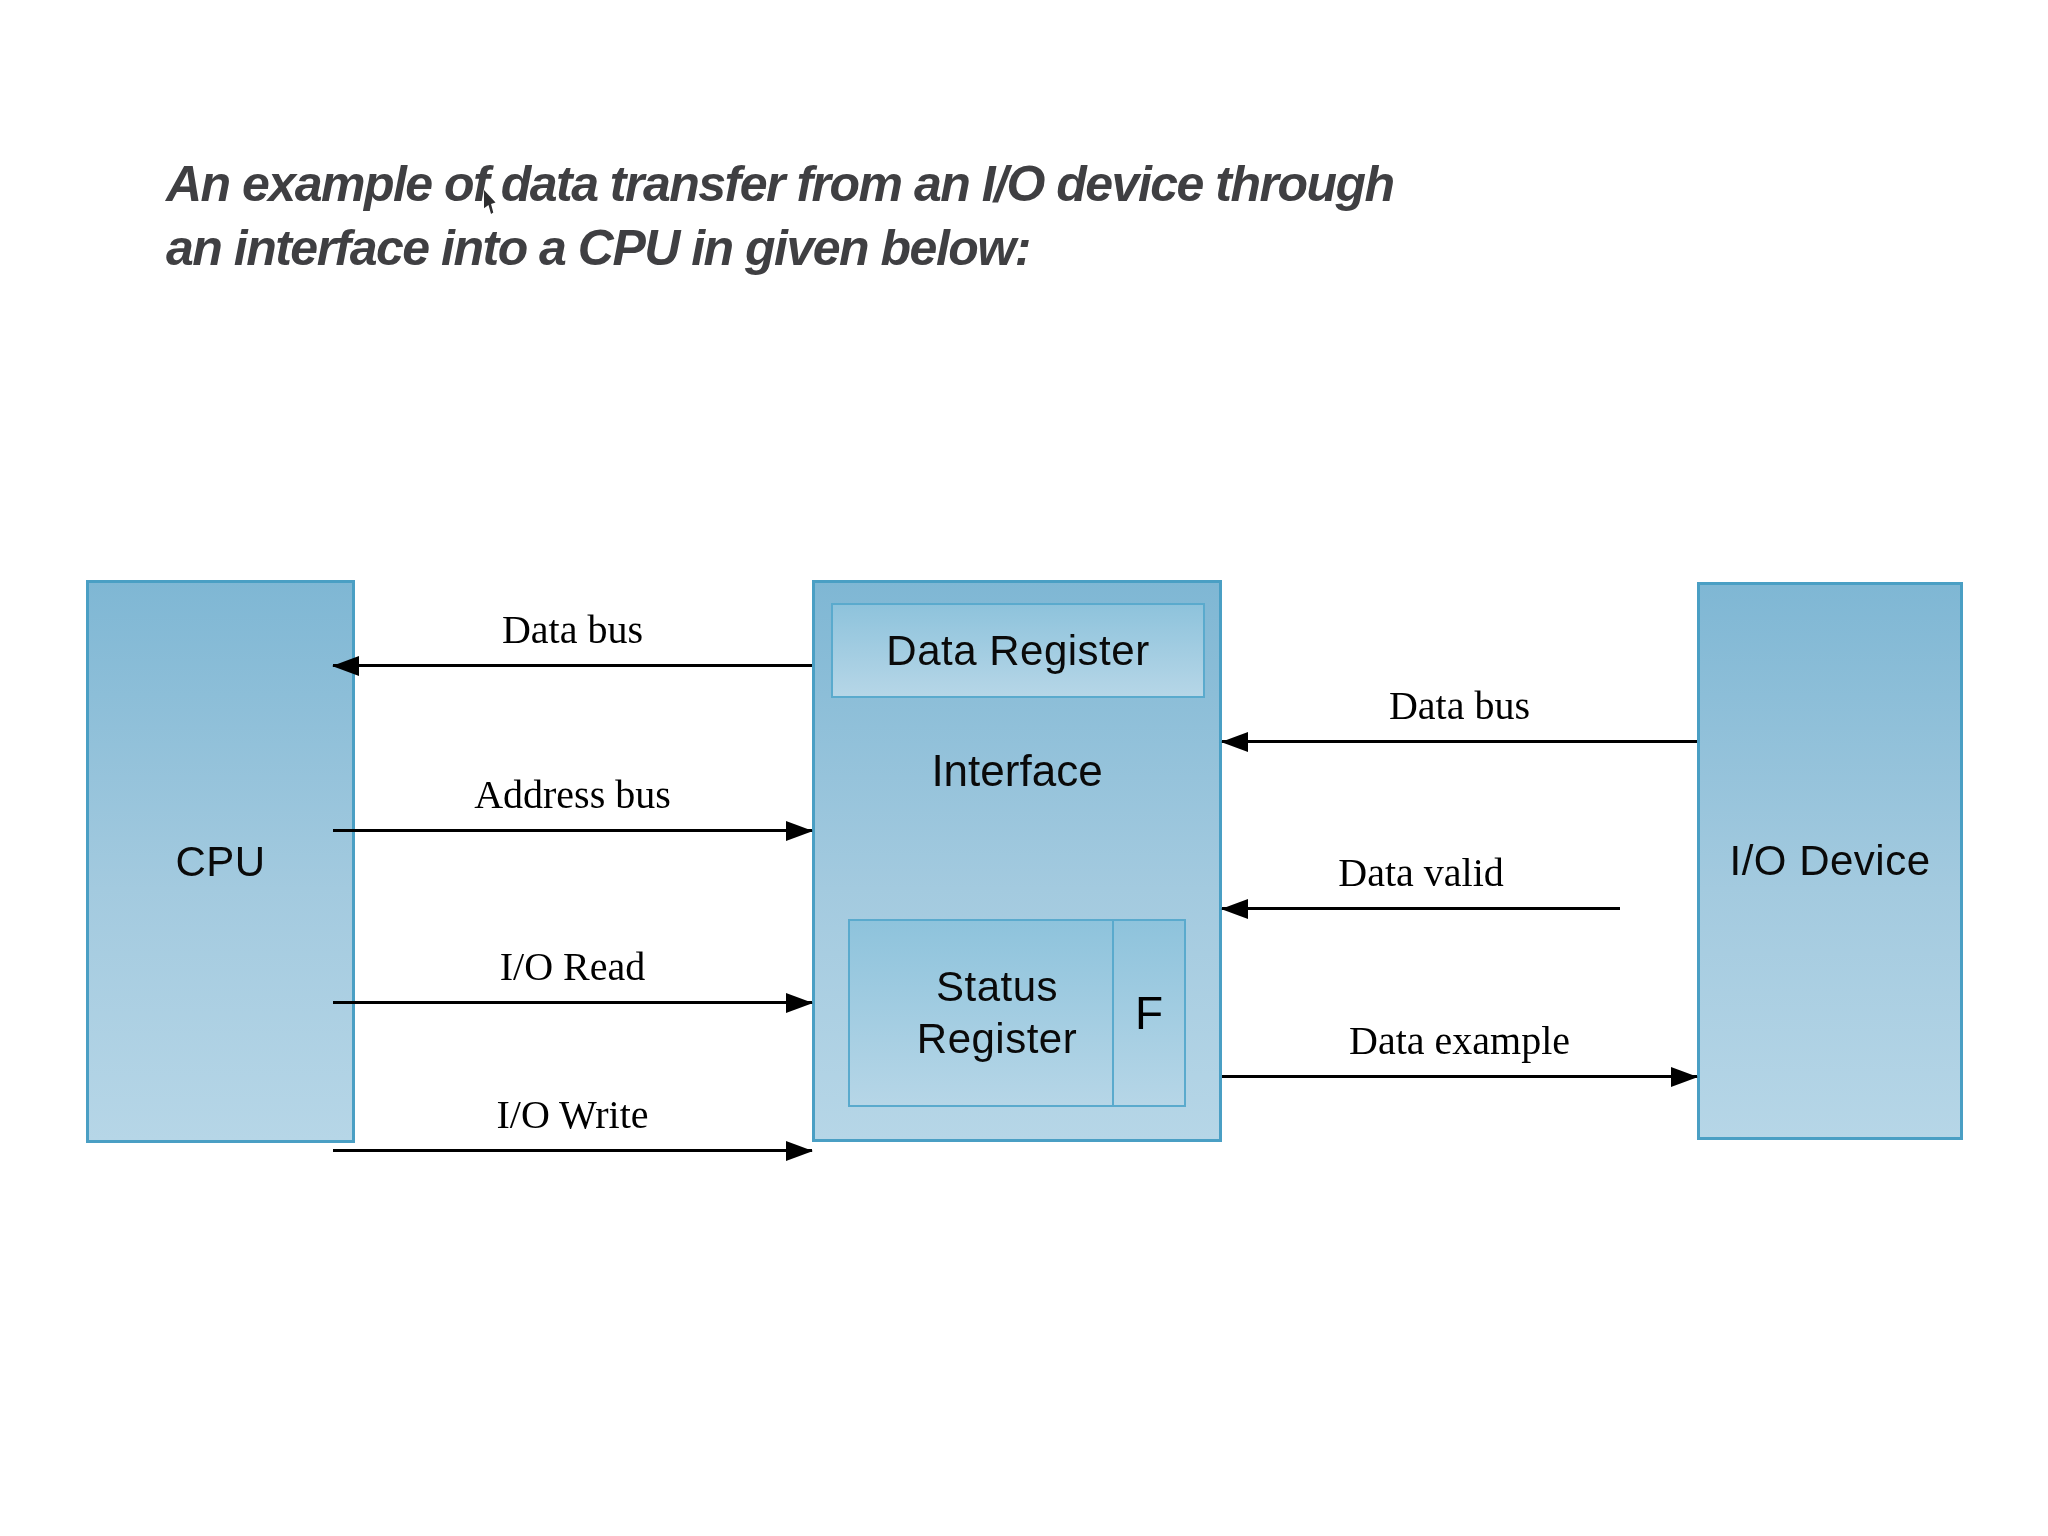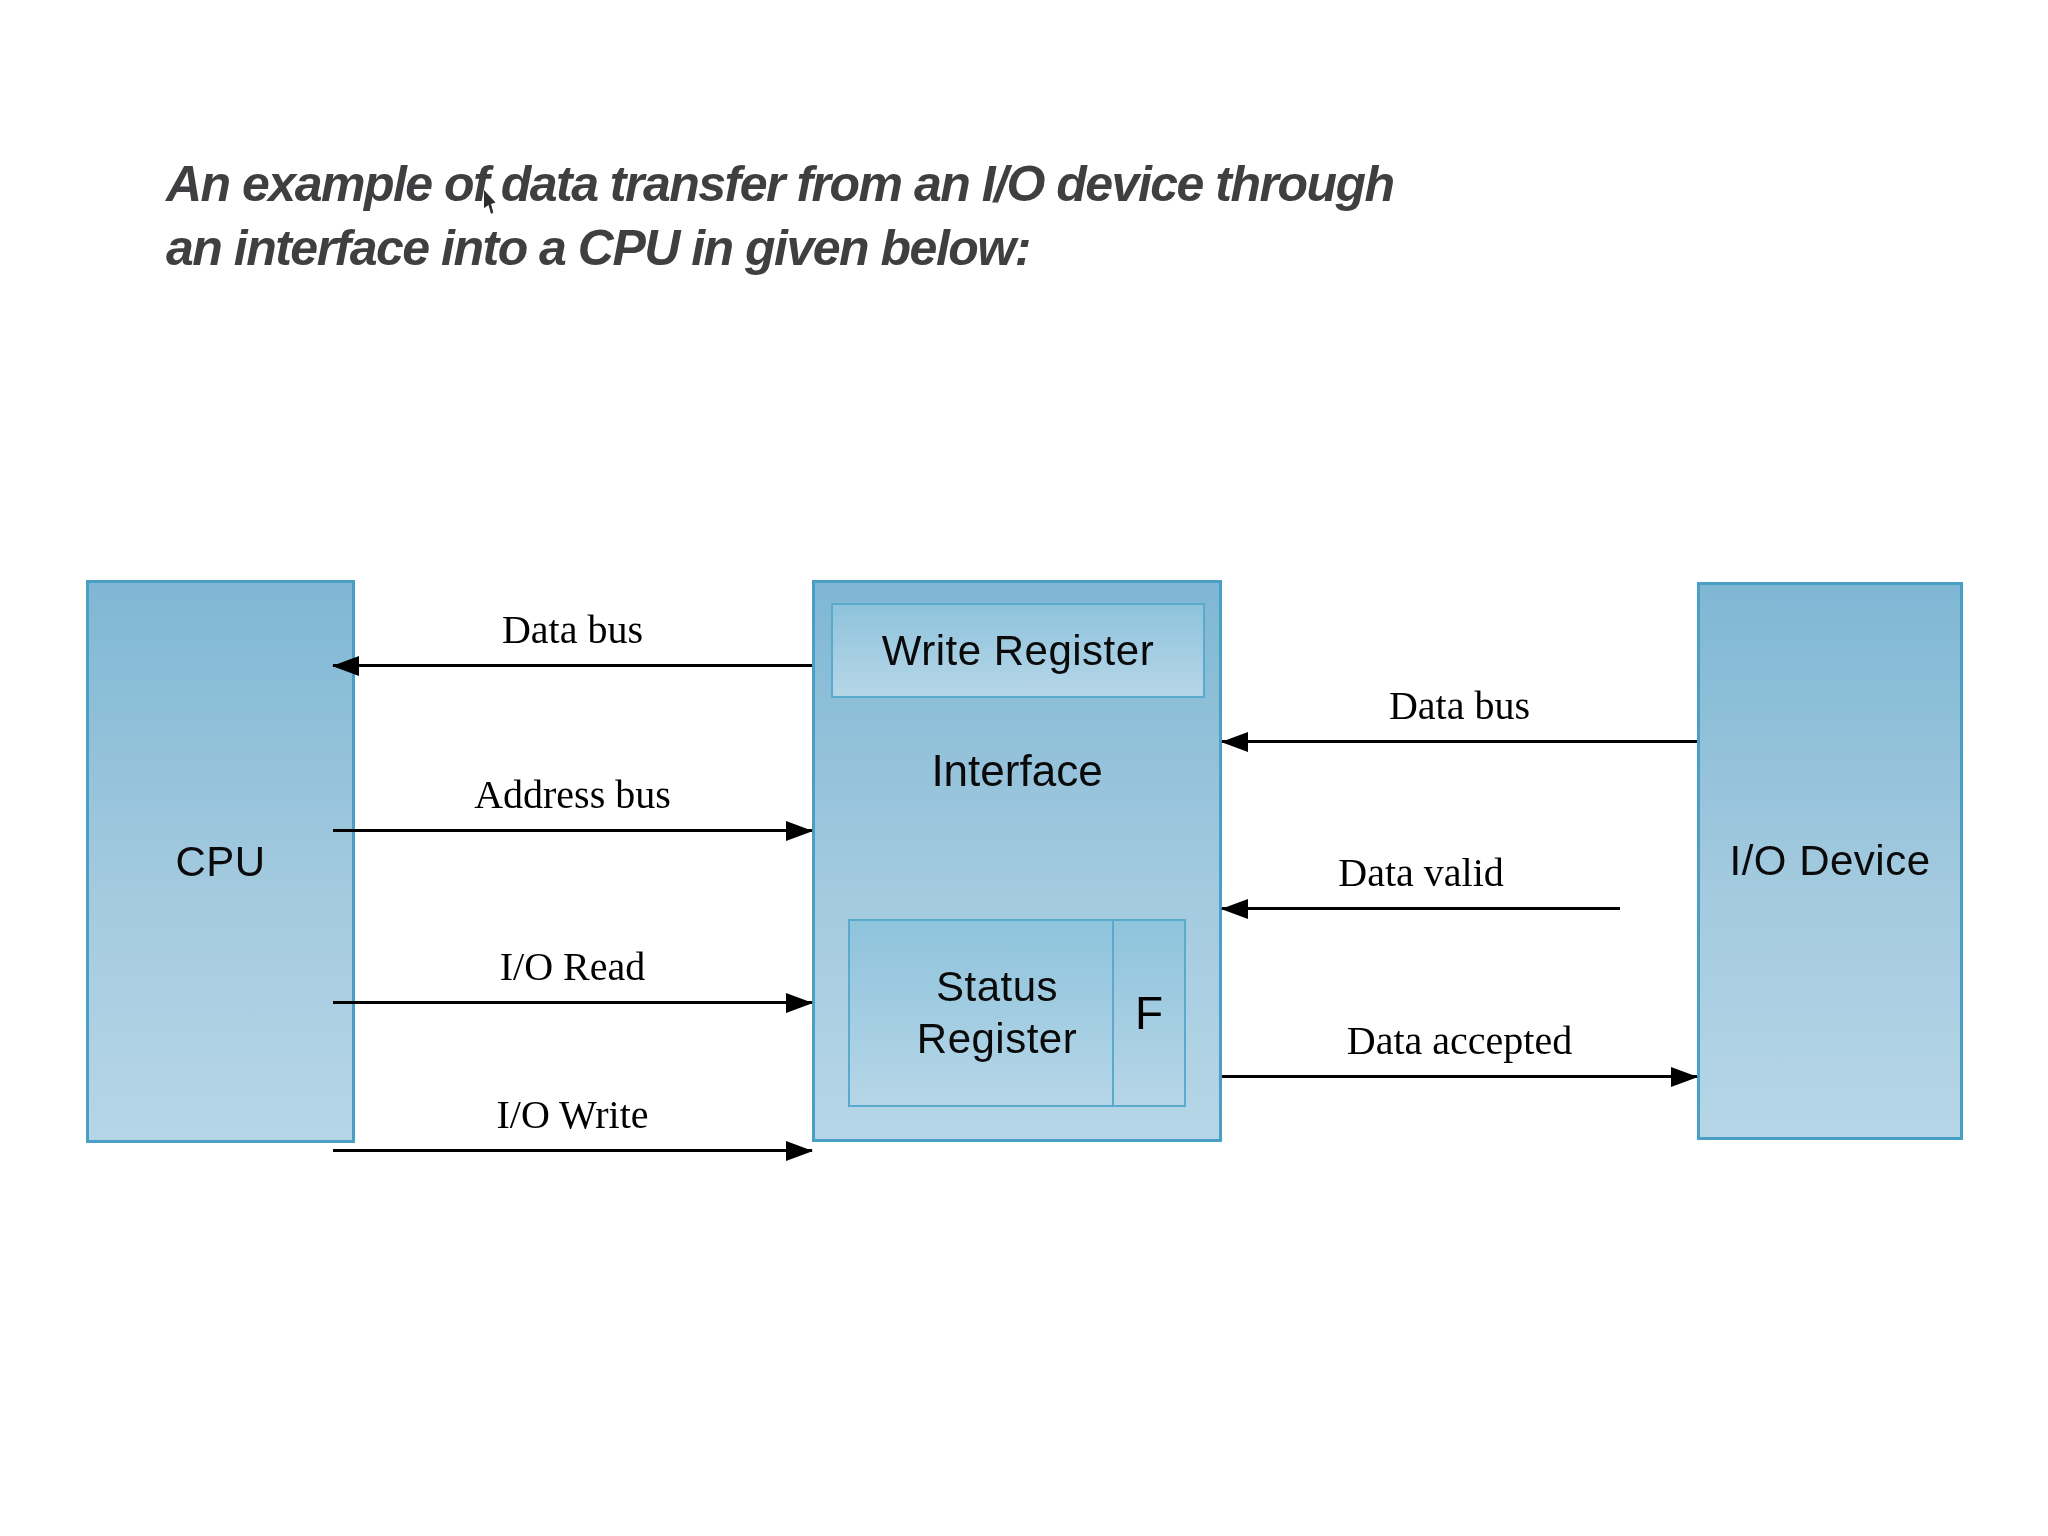--- a/index.html
+++ b/index.html
@@ -63,21 +63,21 @@
   </div>
 
   <div id="cursor"></div>
 
   <div class="box" id="cpu-box">
     <span class="box-label">CPU</span>
   </div>
 
   <div class="box" id="interface-box">
     <div class="inner-box" id="data-register-box">
-      <span class="box-label">Write Register</span>
+      <span class="box-label">Data Register</span>
     </div>
     <div id="interface-label">Interface</div>
     <div class="inner-box" id="status-register-box">
       <div id="status-cell" class="box-label">Status Register</div>
       <div id="flag-cell">F</div>
     </div>
   </div>
 
   <div class="box" id="io-box">
     <span class="box-label">I/O Device</span>
@@ -113,18 +113,18 @@
     <div class="ah l"></div>
   </div>
 
   <div class="wire" id="w-datavalid">
     <div class="lbl">Data valid</div>
     <div class="line"></div>
     <div class="ah l"></div>
   </div>
 
   <div class="wire" id="w-dataaccepted">
-    <div class="lbl">Data accepted</div>
+    <div class="lbl">Data example</div>
     <div class="line"></div>
     <div class="ah r"></div>
   </div>
 
 </div>
 
 </body></html>

